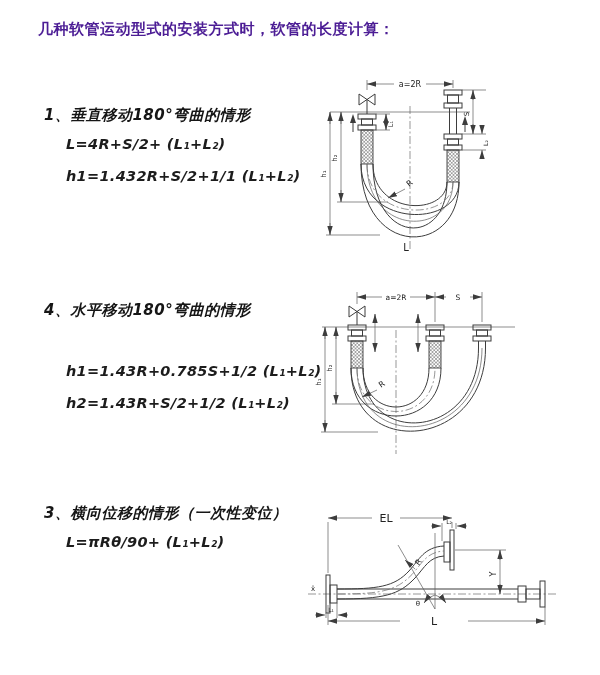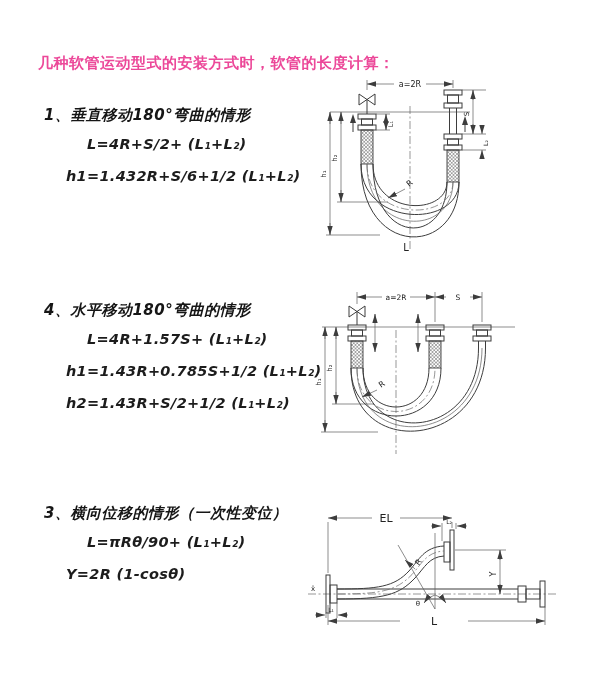--- a/index.html
+++ b/index.html
@@ -2,48 +2,48 @@
 <html><head>
 <meta charset="utf-8">
 <style>
   html,body{margin:0;padding:0;}
   body{
     width:600px;height:675px;position:relative;background:#ffffff;overflow:hidden;
     font-family:"DejaVu Sans","Liberation Sans",sans-serif;color:#1a1a1a;
   }
   .page-title{
     position:absolute;left:38px;top:20px;font-size:15px;font-weight:bold;
-    letter-spacing:0.5px;color:#ec4899;margin-top:34px;
+    letter-spacing:0.5px;color:#4c1d95;
   }
   .section{position:absolute;left:44px;font-style:italic;}
   .sec-heading{font-size:15px;font-weight:bold;color:#161616;letter-spacing:0.5px;}
   .formula{
     position:absolute;left:22px;font-size:14.5px;font-weight:bold;color:#1c1c1c;
     letter-spacing:0.3px;white-space:nowrap;
   }
   #sec1{top:106px;} #sec2{top:301px;} #sec3{top:504px;}
-  .f0{top:30px;margin-left:21px;} .f1{top:62px;} .f2{top:94px;}
+  .f0{top:30px;} .f1{top:62px;} .f2{top:94px;}
   .dwg{position:absolute;}
   .dwg .ln{stroke:#3d3d3d;stroke-width:1;fill:none;}
   .dwg .tn{stroke:#5c5c5c;stroke-width:0.7;fill:none;}
   .dwg .dsh{stroke:#6a6a6a;stroke-width:0.7;fill:none;stroke-dasharray:8 2.5 2 2.5;}
   .dwg .hat{stroke:#3d3d3d;stroke-width:0.9;}
   .dwg text{fill:#222;stroke:none;font-family:"DejaVu Sans","Liberation Sans",sans-serif;}
   .dwg .fil{fill:#3d3d3d;stroke:none;}
   #d1{left:310px;top:70px;} #d2{left:310px;top:282px;} #d3{left:298px;top:505px;}
 </style>
 </head>
 <body>
 
 <div class="page-title">几种软管运动型式的安装方式时，软管的长度计算：</div>
 
 <div class="section" id="sec1">
   <div class="sec-heading">1、垂直移动180°弯曲的情形</div>
   <div class="formula f0">L=4R+S/2+ (L₁+L₂)</div>
-  <div class="formula f1">h1=1.432R+S/6+1/2 (L₁+L₂)</div>
+  <div class="formula f1">h1=1.432R+S/2+1/1 (L₁+L₂)</div>
 </div>
 
 <svg class="dwg" id="d1" width="280" height="190" viewBox="0 0 280 190">
   <defs>
     <marker id="d1a" markerWidth="10" markerHeight="8" refX="9" refY="3.5" orient="auto" markerUnits="userSpaceOnUse">
       <path d="M0,0.8 L9,3.5 L0,6.2 Z" fill="#3d3d3d"></path>
     </marker>
     <pattern id="d1h" width="3.5" height="3.5" patternUnits="userSpaceOnUse">
       <path d="M0,3.5 L3.5,0 M0,0 L3.5,3.5" stroke="#707070" stroke-width="0.6"></path>
     </pattern>
@@ -134,21 +134,20 @@
   </g>
   <g>
     <line class="tn" x1="95" y1="119" x2="78" y2="128" marker-end="url(#d1a)"></line>
     <text x="99" y="117" font-size="8" transform="rotate(-38 99 117)">R</text>
   </g>
   <text x="96" y="181" font-size="10" text-anchor="middle">L</text>
 </svg>
 
 <div class="section" id="sec2">
   <div class="sec-heading">4、水平移动180°弯曲的情形</div>
-  <div class="formula f0">L=4R+1.57S+ (L₁+L₂)</div>
   <div class="formula f1">h1=1.43R+0.785S+1/2 (L₁+L₂)</div>
   <div class="formula f2">h2=1.43R+S/2+1/2 (L₁+L₂)</div>
 </div>
 
 <svg class="dwg" id="d2" width="280" height="185" viewBox="0 0 280 185">
   <defs>
     <marker id="d2a" markerWidth="10" markerHeight="8" refX="9" refY="3.5" orient="auto" markerUnits="userSpaceOnUse">
       <path d="M0,0.8 L9,3.5 L0,6.2 Z" fill="#3d3d3d"></path>
     </marker>
     <pattern id="d2h" width="3.5" height="3.5" patternUnits="userSpaceOnUse">
@@ -227,21 +226,20 @@
   </g>
   <g>
     <line class="tn" x1="67" y1="108" x2="52" y2="115" marker-end="url(#d2a)"></line>
     <text x="71" y="106" font-size="8" transform="rotate(-35 71 106)">R</text>
   </g>
 </svg>
 
 <div class="section" id="sec3">
   <div class="sec-heading">3、横向位移的情形（一次性变位）</div>
   <div class="formula f0">L=πRθ/90+ (L₁+L₂)</div>
-  <div class="formula f1">Y=2R (1-cosθ)</div>
 </div>
 
 <svg class="dwg" id="d3" width="295" height="155" viewBox="0 0 295 155">
   <defs>
     <marker id="d3a" markerWidth="10" markerHeight="8" refX="9" refY="3.5" orient="auto" markerUnits="userSpaceOnUse">
       <path d="M0,0.8 L9,3.5 L0,6.2 Z" fill="#3d3d3d"></path>
     </marker>
   </defs>
   <g>
     <line class="dsh" x1="10" y1="89" x2="258" y2="89"></line>

